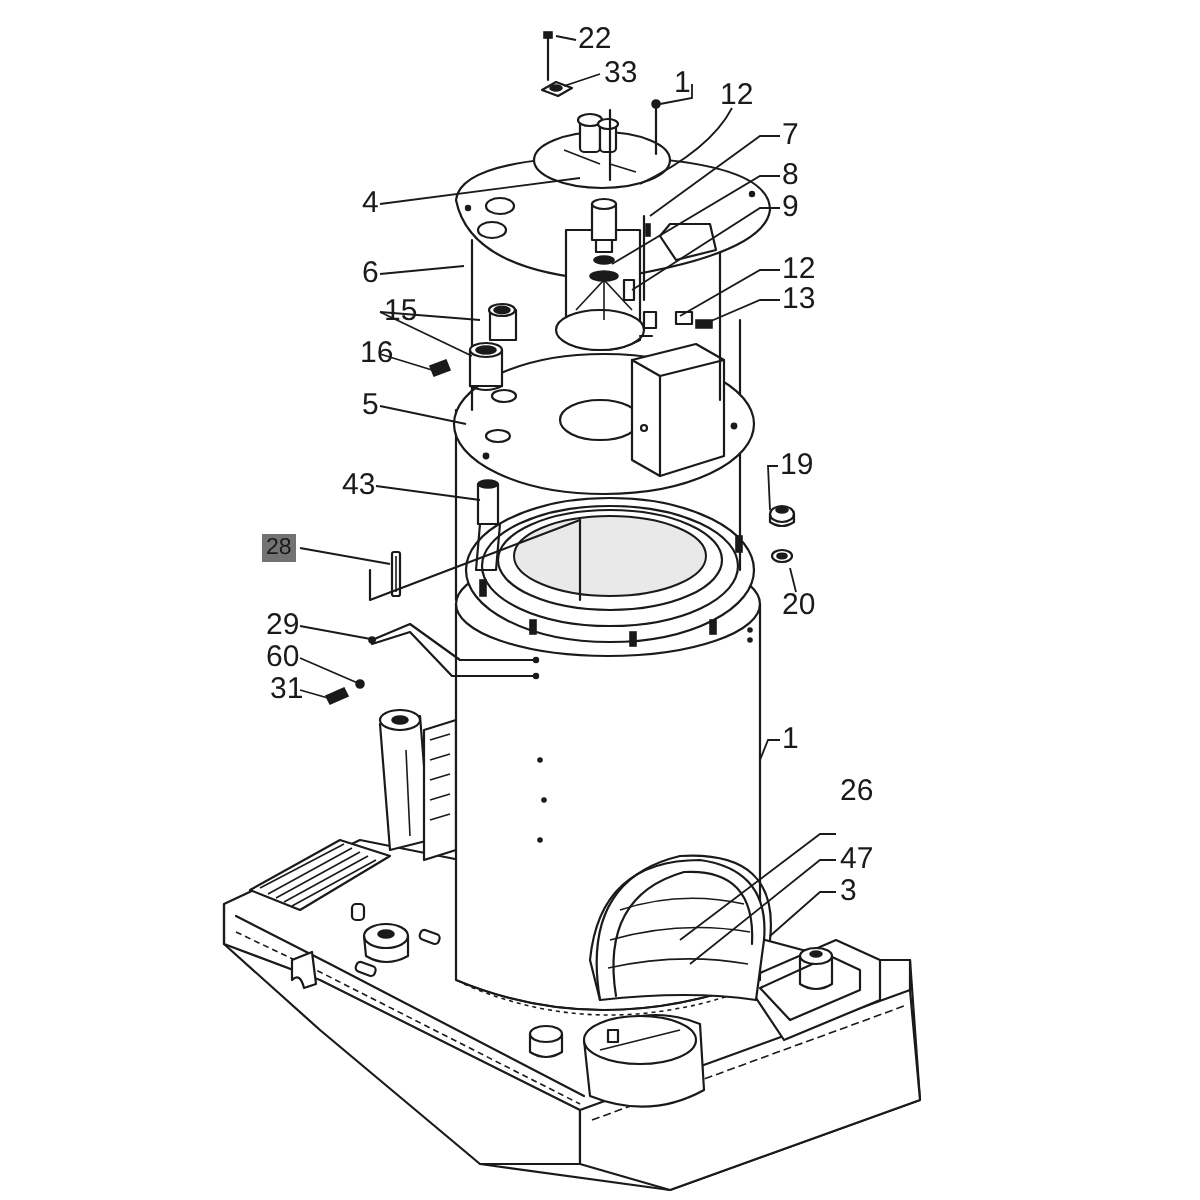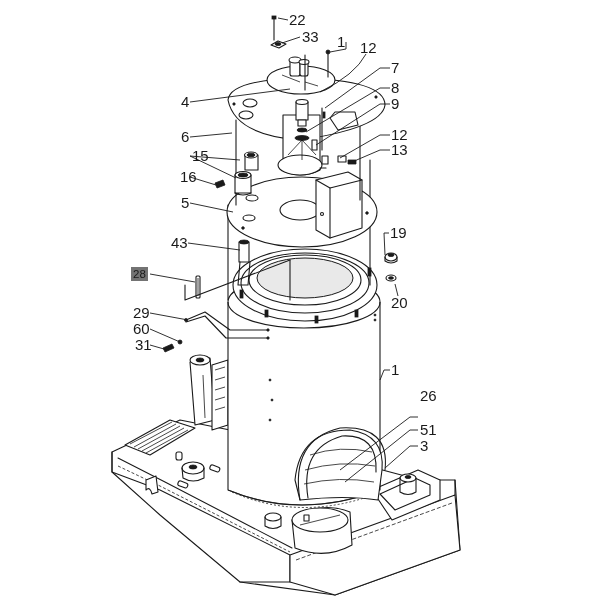--- a/index.html
+++ b/index.html
@@ -269,15 +269,15 @@
   <span class="callout" style="left:181px;top:197px">5</span>
   <span class="callout" style="left:171px;top:237px">43</span>
   <span class="callout" style="left:390px;top:227px">19</span>
   <span class="callout hl" style="left:131px;top:267px">28</span>
   <span class="callout" style="left:391px;top:297px">20</span>
   <span class="callout" style="left:133px;top:307px">29</span>
   <span class="callout" style="left:133px;top:323px">60</span>
   <span class="callout" style="left:135px;top:339px">31</span>
   <span class="callout" style="left:391px;top:364px">1</span>
   <span class="callout" style="left:420px;top:390px">26</span>
-  <span class="callout" style="left:420px;top:424px">51</span>
+  <span class="callout" style="left:420px;top:424px">47</span>
   <span class="callout" style="left:420px;top:440px">3</span>
 </div>
 
 </body></html>

